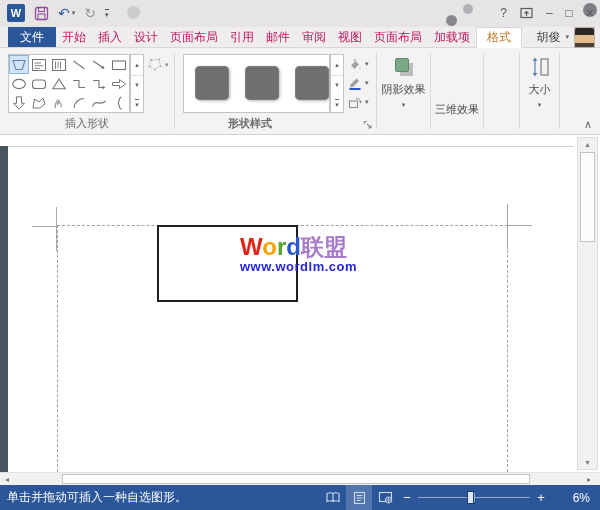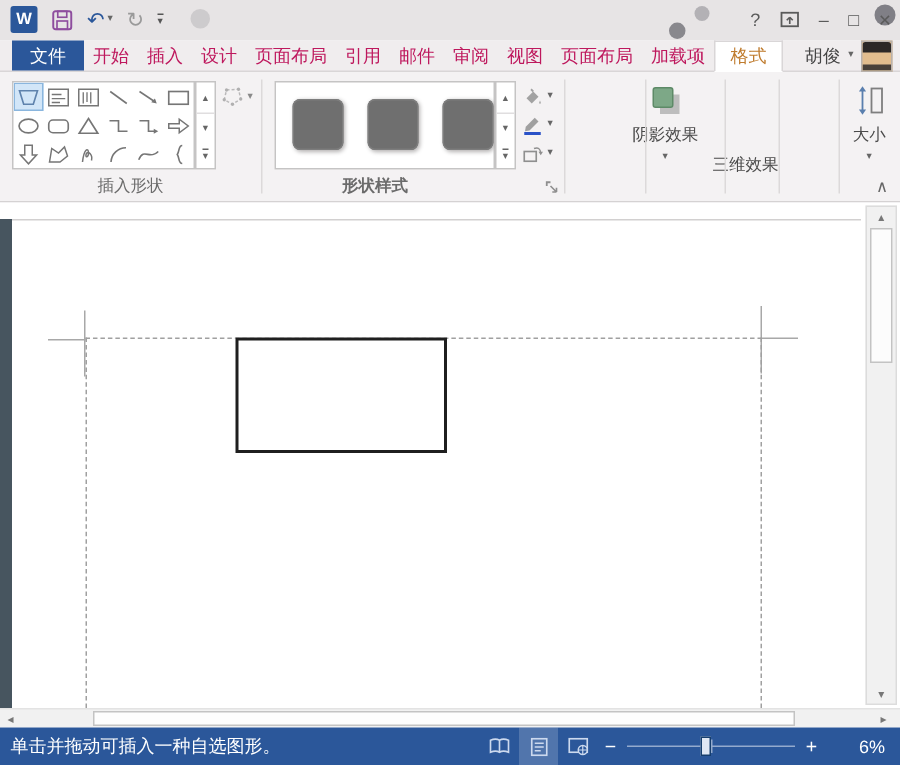--- a/index.html
+++ b/index.html
@@ -44,21 +44,21 @@
   .scol span:first-child{border-top:none;}
   .scol .more-glyph{border-top:1px solid #666;line-height:7px;margin:4px 2px 4px 2px;flex:none;align-self:center;padding-top:1px;}
   .scolA{left:130px;top:6px;}
   .scolB{left:330px;top:6px;}
   .editshape{position:absolute;left:147px;top:9px;display:flex;align-items:center;gap:2px;opacity:.75;}
   .stylebox{left:183px;top:6px;width:147px;height:59px;}
   .stylesq{position:absolute;top:11px;width:34px;height:34px;background:#6f6f6f;border-radius:5px;box-shadow:1px 1px 3px #b4b2b2, inset 0 0 0 1px #7d7d7d;}
   .minicol{position:absolute;left:347px;top:7px;display:flex;flex-direction:column;gap:2px;}
   .minirow{display:flex;align-items:center;gap:3px;height:17px;}
   .dlauncher{position:absolute;left:363px;bottom:4px;}
-  .bigbtn{position:absolute;top:0;height:100%;display:flex;flex-direction:column;align-items:center;padding-top:7px;box-sizing:border-box;margin-left:40px;}
+  .bigbtn{position:absolute;top:0;height:100%;display:flex;flex-direction:column;align-items:center;padding-top:7px;box-sizing:border-box;}
   .bigbtn .blabel{font-size:11px;color:#4a4a4a;margin-top:3px;white-space:nowrap;}
   .bigbtn .mini-arrow{margin-top:4px;}
   .shadow-ico{width:24px;height:24px;position:relative;}
   .shadow-ico .bk{position:absolute;left:8px;top:8px;width:13px;height:13px;background:#bdbdbd;}
   .shadow-ico .fr{position:absolute;left:3px;top:3px;width:14px;height:14px;background:#7da887;border:1px solid #5d8a67;border-radius:2px;box-sizing:border-box;}
   .collapse{position:absolute;right:8px;bottom:3px;font-size:11px;color:#666;}
 
   
   .docarea{position:absolute;left:0;top:135px;width:600px;height:337px;background:#fff;overflow:hidden;}
   .leftstrip{position:absolute;left:0;top:11px;width:8px;bottom:0;background:#47555f;}
@@ -366,20 +366,24 @@
     <div class="pagetopline"></div>
 
     <div class="cropmark" style="left:32px;top:91px;width:25px;height:1px;"></div>
     <div class="cropmark" style="left:56px;top:72px;width:1px;height:44px;"></div>
     <div class="cropmark" style="left:508px;top:90px;width:24px;height:1px;"></div>
     <div class="cropmark" style="left:507px;top:69px;width:1px;height:45px;"></div>
 
     <div class="canvasborder"></div>
     <div class="shape-rect"></div>
 
+    <div class="watermark">
+      <div class="wm1"><span style="color:#e02517">W</span><span style="color:#f7a300">o</span><span style="color:#58a630">r</span><span style="color:#2d57d0">d</span><span class="cjk" style="color:#a87bc9">联</span><span class="cjk" style="color:#a87bc9">盟</span></div>
+      <div class="wm2" style="color:#2626d9">www.wordlm.com</div>
+    </div>
 
 
     <div class="vscroll">
       <div class="vbtn up">▴</div>
       <div class="vthumb"></div>
       <div class="vbtn down">▾</div>
     </div>
   </div>
 
   <div class="hscroll">

